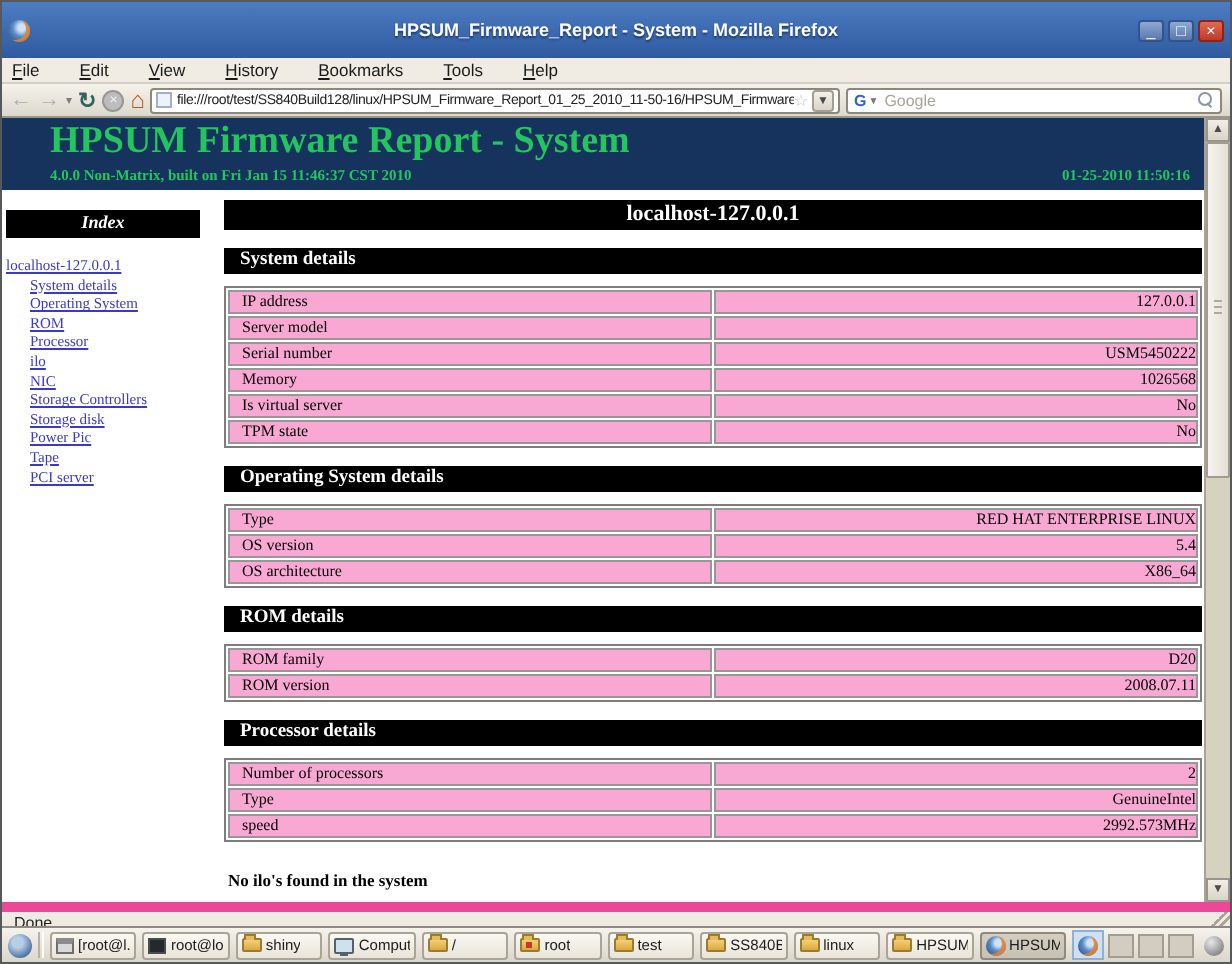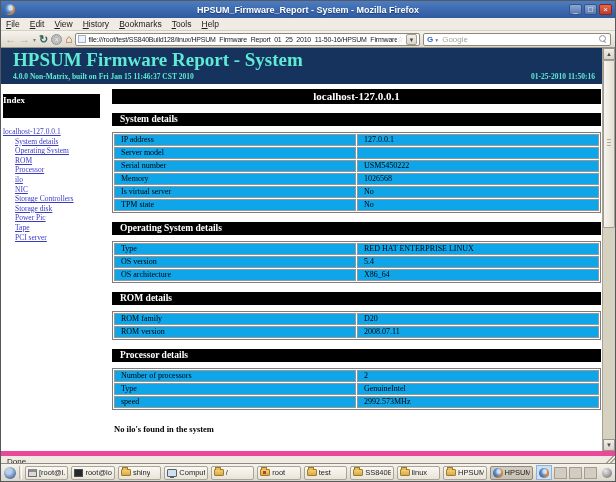--- a/index.html
+++ b/index.html
@@ -2,32 +2,32 @@
 <html><head>
 <meta charset="utf-8">
 <style>
   * { box-sizing: border-box; margin: 0; padding: 0; }
   html,body { width: 616px; height: 482px; overflow: hidden; }
   body { font-family: "Liberation Sans", sans-serif; background: #d8d4c8; }
 
   .window { width: 616px; height: 482px; border: 1px solid #55585c; display: flex; flex-direction: column; background:#fff; }
 
   
-  .titlebar { height: 17px; background: linear-gradient(#4d7cc0, #2f5aa0); position: relative; display: flex; align-items: center; flex: none; }
+  .titlebar { height: 28px; background: linear-gradient(#4d7cc0, #2f5aa0); position: relative; display: flex; align-items: center; flex: none; }
   .titlebar .fficon { width: 11px; height: 11px; border-radius: 50%; margin-left: 3px;
     background: radial-gradient(circle at 62% 35%, #cfe3f6 0 18%, #5a8cc8 45%, #27497e 95%);
     box-shadow: inset -2px -1px 0 rgba(230,130,40,.85); z-index: 2; }
   .titlebar .title { position: absolute; left: 0; right: 0; text-align: center; color: #fff; font-size: 9px; font-weight: bold; text-shadow: 0 1px 1px #1c3a6b; }
   .winctrl { margin-left: auto; display: flex; gap: 2px; padding-right: 3px; z-index: 2; }
   .winbtn { width: 13px; height: 11px; border-radius: 2px; font-size: 8px; line-height: 10px; text-align: center; color: #fff;
     background: linear-gradient(#8ea9d2, #5877ad); border: 1px solid #32538b; }
   .winbtn.close { background: linear-gradient(#e06a55, #c03a28); border-color: #8e2417; }
 
   
-  .menubar { height: 13px; background: #f0ece4; border-bottom: 1px solid #d4cfc4; display: flex; align-items: center; gap: 10px; padding: 0 5px; flex: none; }
+  .menubar { height: 13px; background: #f0ece4; border-bottom: 1px solid #d4cfc4; display: flex; align-items: center; gap: 20px; padding: 0 5px; flex: none; }
   .menu-item { font-size: 8.5px; color: #1a1a1a; display: inline-block; }
   .menu-item::first-letter { text-decoration: underline; }
 
   
   .navbar { height: 17px; background: linear-gradient(#f6f3ec, #ddd8cc); border-bottom: 1px solid #9b968a; display: flex; align-items: center; padding: 0 4px; gap: 3px; flex: none; }
   .nav-arrow { font-size: 11px; font-weight: bold; color: #a8adb4; line-height: 13px; }
   .nav-caret { font-size: 6px; color: #7d7d7d; }
   .nav-reload { font-size: 11px; color: #33635f; font-weight: bold; }
   .nav-stop { width: 11px; height: 11px; border-radius: 50%; background: #bdbdbd; border: 1px solid #969696; color: #f2f2f2; font-size: 7px; line-height: 9px; text-align: center; }
   .nav-home { font-size: 12px; color: #b05a1e; font-weight: bold; line-height: 13px; }
@@ -41,37 +41,37 @@
   .search-caret { font-size: 5px; color: #777; margin: 2px 3px 0 1px; }
   .search-placeholder { flex: 1; font-size: 8px; color: #a8a49a; }
   .search-mag { width: 8px; height: 8px; position: relative; flex: none; }
   .search-mag::before { content:""; position:absolute; width:5px; height:5px; border:1.2px solid #8a94a5; border-radius:50%; left:0; top:0; }
   .search-mag::after { content:""; position:absolute; width:3px; height:1.4px; background:#8a94a5; transform: rotate(45deg); left:4px; top:6px; }
 
   
   .viewport { flex: 1; display: flex; overflow: hidden; background: #fff; }
   .page { flex: 1; overflow: hidden; font-family: "Liberation Serif", serif; }
 
-  .page-header { background: #16335d; color: #5eead4; padding: 1px 7px 3px 12px; }
+  .page-header { background: #16335d; color: #22c55e; padding: 1px 7px 3px 24px; }
   .page-header h1 { font-size: 19px; font-weight: bold; letter-spacing: 0; }
   .page-subrow { display: flex; justify-content: space-between; font-size: 7.5px; font-weight: bold; margin-top: 1px; }
 
   .page-body { position: relative; }
   .sidebar { position: absolute; left: 2px; top: 5px; width: 102px; }
-  .index-header { background: #000; color: #fff; font-weight: bold; font-size: 9px; height: 24px; line-height: 12px; width: 97px; }
+  .index-header { background: #000; color: #fff; font-weight: bold; font-size: 9px; text-align: center; height: 14px; line-height: 12px; width: 97px; font-style: italic; }
   .index-links { margin-top: 9px; }
   .index-links a { display: block; font-size: 7.5px; color: #3a3ac6; text-decoration: underline; line-height: 9.6px; margin-left: 12px; }
   .index-links a.rootlink { margin-left: 0; }
 
   .main { margin-left: 111px; margin-right: 1px; }
   .host-bar { background: #000; color: #fff; font-weight: bold; font-size: 11px; text-align: center; height: 15px; line-height: 15px; margin-top: 5px; }
   .section-bar { background: #000; color: #fff; font-weight: bold; font-size: 9.5px; height: 13px; line-height: 13px; padding-left: 8px; margin-top: 9px; margin-bottom: 6px; }
   .detail-table { width: 100%; border-collapse: separate; border-spacing: 1px; border: 1px solid #7e7e7e; }
-  .detail-table td { border: 1px solid #979797; font-size: 8px; height: 10px; line-height: 10px; padding: 0 0 0 6px; background: #0ea5e9; white-space: nowrap; overflow: hidden; }
-  .detail-table td.val { width: 50%; }
+  .detail-table td { border: 1px solid #979797; font-size: 8px; height: 10px; line-height: 10px; padding: 0 0 0 6px; background: #f9a8d4; white-space: nowrap; overflow: hidden; }
+  .detail-table td.val { width: 50%; text-align: right; }
   .section-msg { font-size: 8.5px; font-weight: bold; margin: 14px 0 16px 2px; }
 
   
   .scrollbar { width: 13px; flex: none; background: #d7d1c0; border-left: 1px solid #a8a396; display: flex; flex-direction: column; }
   .sb-btn { height: 12px; background: linear-gradient(#f1eee7,#d9d4c8); border: 1px solid #9a958a; font-size: 6px; text-align: center; line-height: 10px; color: #4c4c4c; flex: none; }
   .sb-track { flex: 1; position: relative; }
   .sb-thumb { position: absolute; top: 0; left: 0; right: 0; height: 168px; background: linear-gradient(90deg,#f6f4ee,#e4e0d5); border: 1px solid #a29d90; border-radius: 1px; }
   .sb-thumb::after { content: ""; position: absolute; left: 3px; right: 3px; top: 78px; height: 1px; background: #b0ab9e; box-shadow: 0 3px 0 #b0ab9e, 0 6px 0 #b0ab9e; }
 
   

